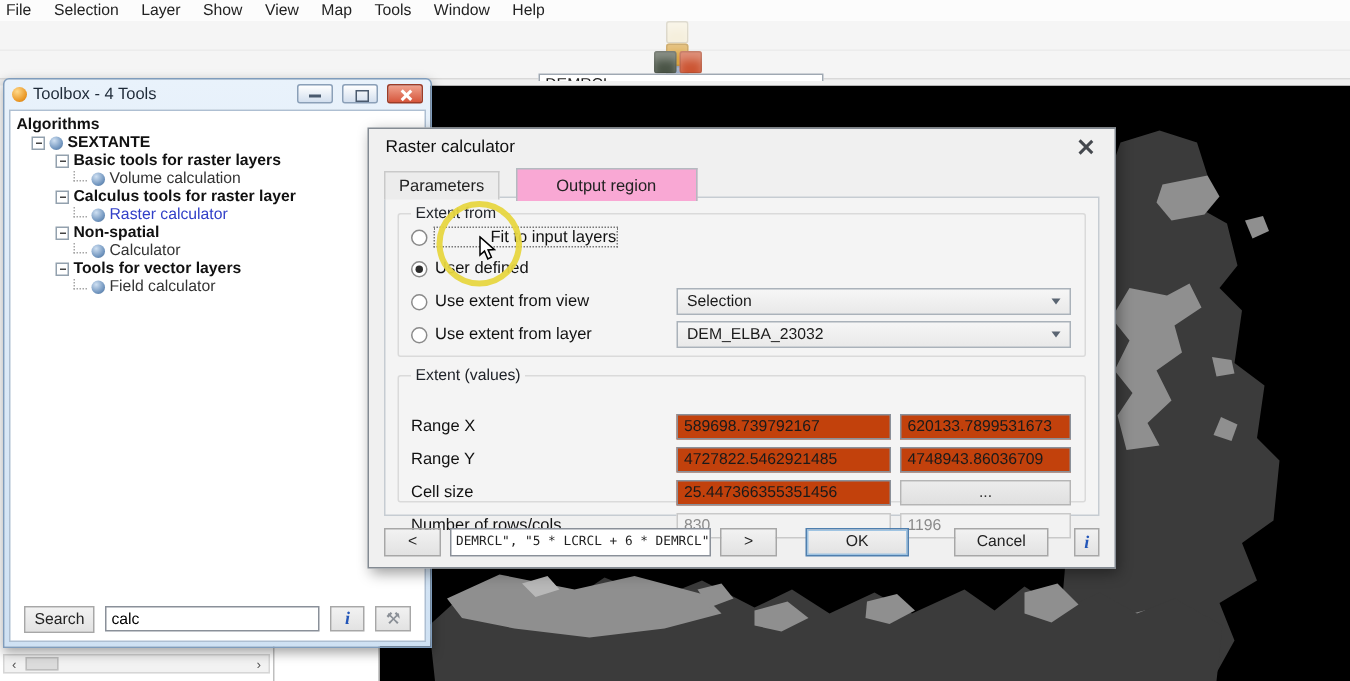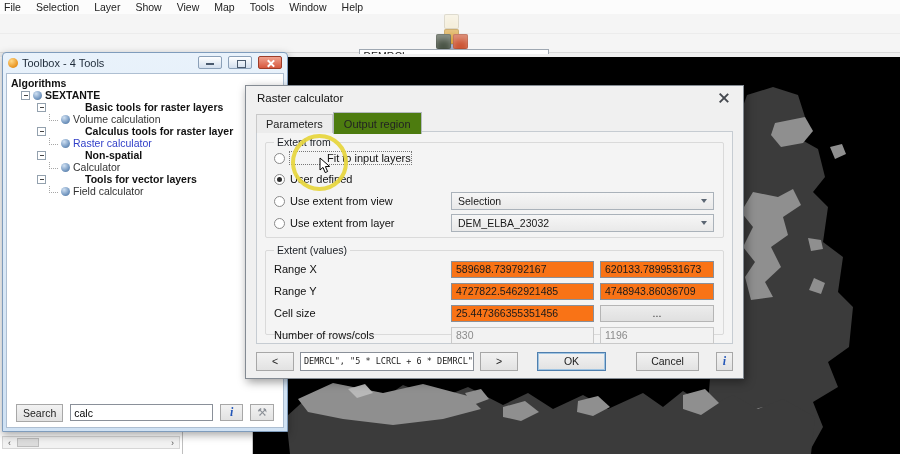--- a/index.html
+++ b/index.html
@@ -55,60 +55,60 @@
   .tree{padding:3px 0 0 4px; font-size:10.5px; line-height:12px;}
   .trow{display:flex; align-items:center; height:12px; white-space:nowrap;}
   .trow b{font-weight:bold; color:#111;}
   .leaf-label{color:#333;}
   .leaf-label.selblue{color:#3240c8;}
   .expander{width:9px; height:9px; border:1px solid #93a1ae; background:#fff; position:relative; margin-right:3px; flex:0 0 auto;}
   .expander::after{content:""; position:absolute; left:1.5px; right:1.5px; top:3.5px; height:1px; background:#444;}
   .gear{width:9px; height:9px; border-radius:50%; margin-right:3px; flex:0 0 auto;
     background:radial-gradient(circle at 35% 30%, #cfe0f2, #6e93bd 65%, #49688c);}
   .elbow{width:9px; height:7px; border-left:1px dotted #a6a6a6; border-bottom:1px dotted #a6a6a6; margin:-4px 3px 0 4px; flex:0 0 auto;}
-  .ind1{padding-left:10px;} .ind2{padding-left:26px;gap:36px;} .ind3{padding-left:34px;}
+  .ind1{padding-left:10px;} .ind2{padding-left:26px;} .ind3{padding-left:34px;}
   .tb-search{position:absolute; left:9px; right:9px; bottom:6px; height:17px; display:flex; align-items:center; gap:7px;}
   .btn{background:linear-gradient(#f2f2f2,#e2e2e2); border:1px solid #a7a7a7; font-size:10.5px;
     display:flex; align-items:center; justify-content:center; color:#222;}
   .search-btn{width:52px; height:18px;}
   .search-input{flex:1; height:17px; border:1px solid #8a9099; background:#fff; font:10.5px "Liberation Sans",sans-serif; padding:0 3px;}
   .mini-btn{width:33px; height:17px;}
   .i-glyph{font-family:"Liberation Serif",serif; font-style:italic; font-weight:bold; color:#2356b8; font-size:12px;}
   .wrench-glyph{color:#8a8f96; font-size:11px;}
   
   .dlg{position:absolute; left:245px; top:31px; width:499px; height:294px; background:#f0f0f0;
     border:1px solid #848b93; box-shadow:2px 3px 9px rgba(0,0,0,.4); z-index:3;}
   .dlg-title{height:24px; display:flex; align-items:center; padding:0 11px; font-size:11.5px; color:#101010;}
   .dlg-title .t{flex:1;}
   .dlg-close{width:16px; height:16px; position:relative;}
   .dlg-close::before,.dlg-close::after{content:""; position:absolute; left:7px; top:2px; width:1.6px; height:12px; background:#44484e;}
   .dlg-close::before{transform:rotate(45deg);} .dlg-close::after{transform:rotate(-45deg);}
   .tabs{position:absolute; left:10px; top:26px; display:flex; align-items:flex-end; z-index:1;}
   .tab{padding:3px 9px 3px; border:1px solid #c9c9c9; border-bottom:none; background:#ececec; color:#222; font-size:11px;}
-  .tab.active{background:#4d7c0f; border-color:#b4bac0; padding:5px 10px 4px; margin-bottom:-1px;}
+  .tab.active{background:#f9a8d4; border-color:#b4bac0; padding:5px 26px 4px; margin-bottom:-1px;margin-left:11px;}
   .panel{position:absolute; left:10px; right:10px; top:45px; bottom:34px; border:1px solid #c6ccd2; background:#f4f4f4;}
   .grp{position:absolute; left:8px; right:8px; border:1px solid #dadada; border-radius:2px;}
   .grp-label{position:absolute; top:-7px; left:8px; background:#f4f4f4; padding:0 3px; font-size:10.5px; color:#20242a;}
   .grp1{top:10px; height:96px;}
   .grp2{top:118px; bottom:8px;}
   .optrow{position:relative; height:22px; display:flex; align-items:center; padding-left:8px; gap:5px;}
   .grp1 .optrow:first-of-type{margin-top:5px; height:20px;}
   .radio{width:11px; height:11px; border:1px solid #8a8a8a; border-radius:50%; background:#fff; flex:0 0 auto;}
   .radio.on::after{content:""; display:block; width:5px; height:5px; margin:2px; border-radius:50%; background:#2c2c2c;}
   .optlabel{font-size:11px; color:#111;}
   .optlabel.focus{outline:1px dotted #777; outline-offset:0px;padding-left:37px;}
   .combo2{position:absolute; left:185px; right:9px; height:18px; border:1px solid #aab2ba;
     background:linear-gradient(#f6f6f6,#e9e9e9); display:flex; align-items:center; justify-content:space-between;
     padding:0 6px; font-size:10.5px;}
   .valrow{position:relative; height:22px; display:flex; align-items:center; padding-left:8px;}
-  .grp2 .valrow:first-of-type{margin-top:7px;}
+  .grp2 .valrow:first-of-type{margin-top:22px;}
   .vlabel{font-size:11px; color:#111;}
   .f1{position:absolute; left:185px; width:143px;}
   .f2{position:absolute; left:334px; right:9px;}
-  .field{height:17px; background:#f97316; border:1px solid #8a9099; font-size:10.5px; padding:0 4px;
+  .field{height:17px; background:#c2410c; border:1px solid #8a9099; font-size:10.5px; padding:0 4px;
     display:flex; align-items:center; white-space:nowrap; overflow:hidden;}
   .field.dis{background:#f2f2f2; border-color:#c9c9c9; color:#8b8b8b;}
   .field.btnlike{background:linear-gradient(#ececec,#e0e0e0); border-color:#b5b5b5; justify-content:center; color:#333;}
   .dlg-bottom{position:absolute; left:10px; right:10px; bottom:7px; height:20px; display:flex; align-items:center;}
   .nav-btn{width:38px; height:19px;}
   .expr{width:174px; height:19px; margin:0 6px; border:1px solid #8a9099; background:#fff;
     font:8.5px "DejaVu Sans Mono",monospace; display:flex; align-items:center; padding:0 3px;
     white-space:nowrap; overflow:hidden; color:#222;}
   .spacer{flex:1;}
   .ok-btn{width:69px; height:19px; border:1px solid #4f7fae; box-shadow:inset 0 0 0 1px #9fc4e2;}

